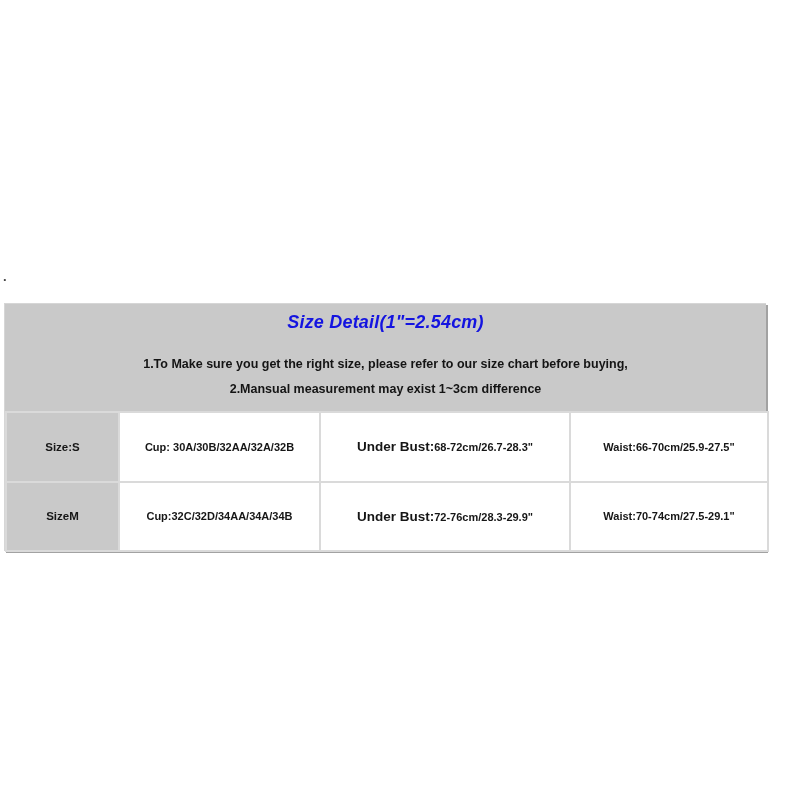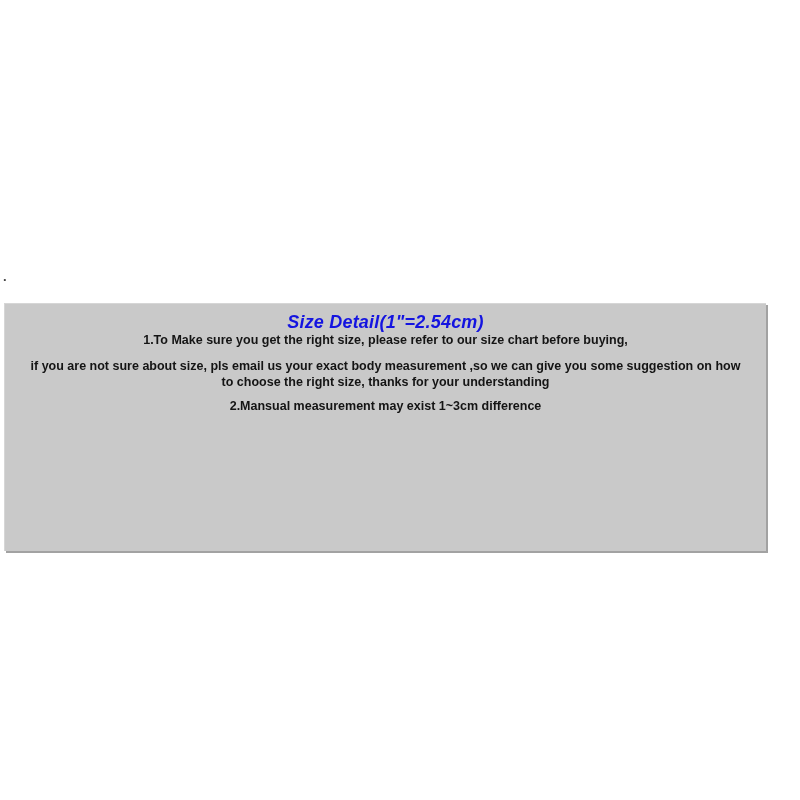--- a/index.html
+++ b/index.html
@@ -35,21 +35,21 @@
     letter-spacing: 0.2px;
   }
 
   .note {
     text-align: center;
     font-weight: bold;
     font-size: 12.5px;
     color: #141414;
     line-height: 1.26;
   }
-  .note-1 { margin-top: 0; }
+  .note-1 { margin-top: 24px; }
   .note-2 { margin-top: 10px; padding: 0 20px; }
   .note-3 { margin-top: 9px; }
 
   table.size-table {
     position: absolute;
     left: 0; top: 107px;
     width: 762px; height: 141px;
     border-collapse: collapse;
     table-layout: fixed;
   }
@@ -76,28 +76,39 @@
 
 <div id="canvas">
 
   <span class="stray-mark">.</span>
 
   <div class="panel">
 
     <div class="panel-title">Size Detail(1"=2.54cm)</div>
 
     <div class="note note-1">1.To Make sure you get the right size, please refer to our size chart before buying,</div>
-    <div class="note note-2">if you are not sure about size, pls email us your exact body measurement ,so we can give you some suggestion on how to choose the right size, thanks for your understanding</div>
     <div class="note note-3">2.Mansual measurement may exist 1~3cm difference</div>
 
     <table class="size-table">
       <colgroup>
         <col style="width:113px">
         <col style="width:201px">
         <col style="width:250px">
         <col style="width:198px">
       </colgroup>
       <tbody>
+        <tr>
+          <td class="col-size">Size:S</td>
+          <td>Cup: 30A/30B/32AA/32A/32B</td>
+          <td><span class="ub-label">Under Bust:</span><span class="ub-value">68-72cm/26.7-28.3"</span></td>
+          <td>Waist:66-70cm/25.9-27.5"</td>
+        </tr>
+        <tr>
+          <td class="col-size">SizeM</td>
+          <td>Cup:32C/32D/34AA/34A/34B</td>
+          <td><span class="ub-label">Under Bust:</span><span class="ub-value">72-76cm/28.3-29.9"</span></td>
+          <td>Waist:70-74cm/27.5-29.1"</td>
+        </tr>
       </tbody>
     </table>
 
   </div>
 </div>
 
 </body></html>

